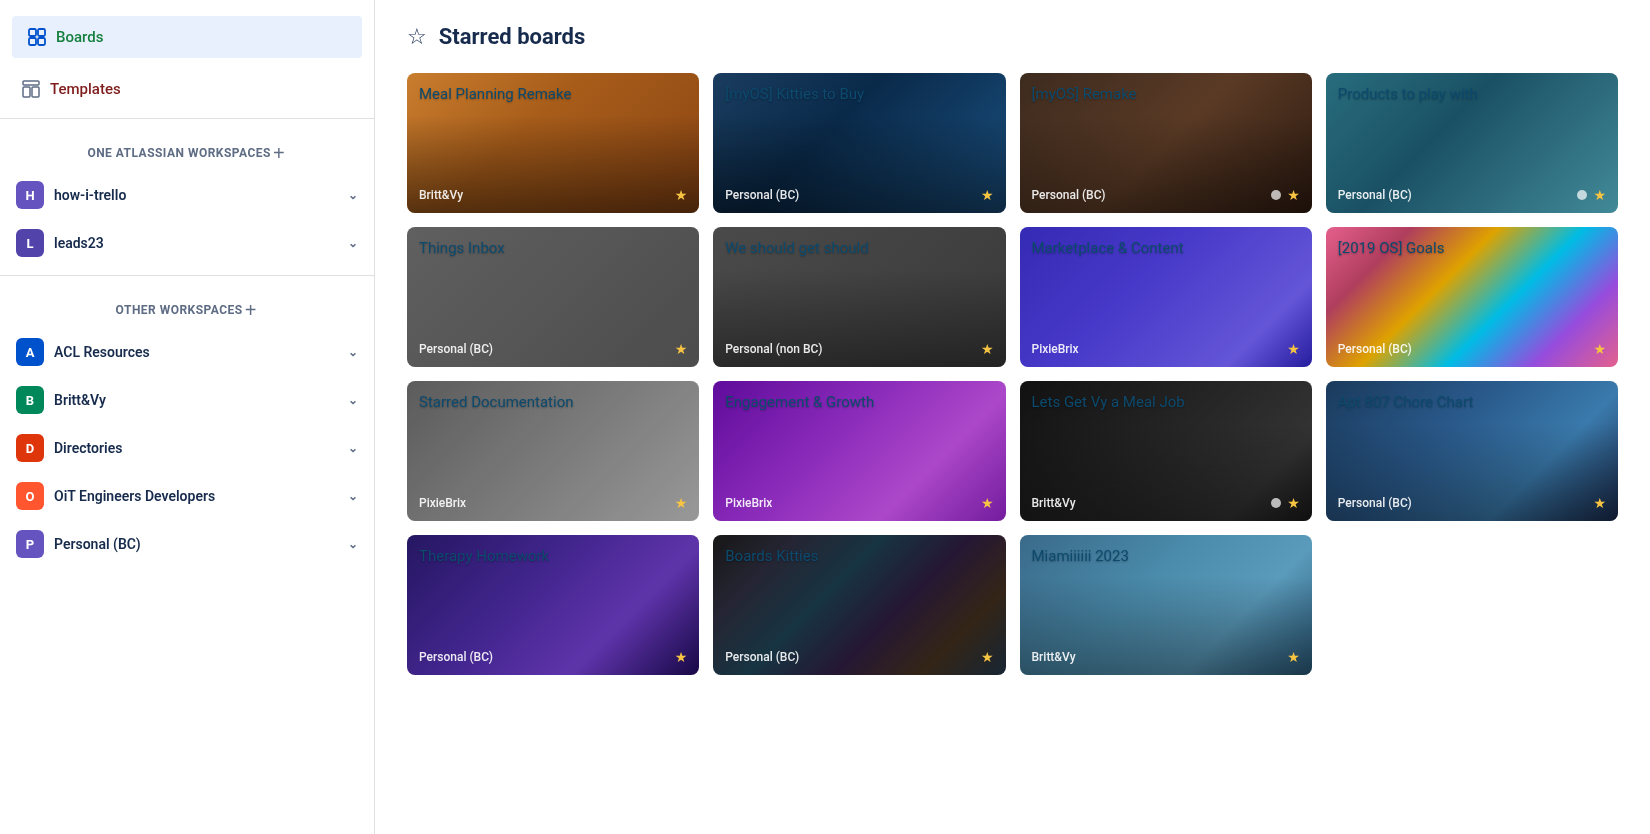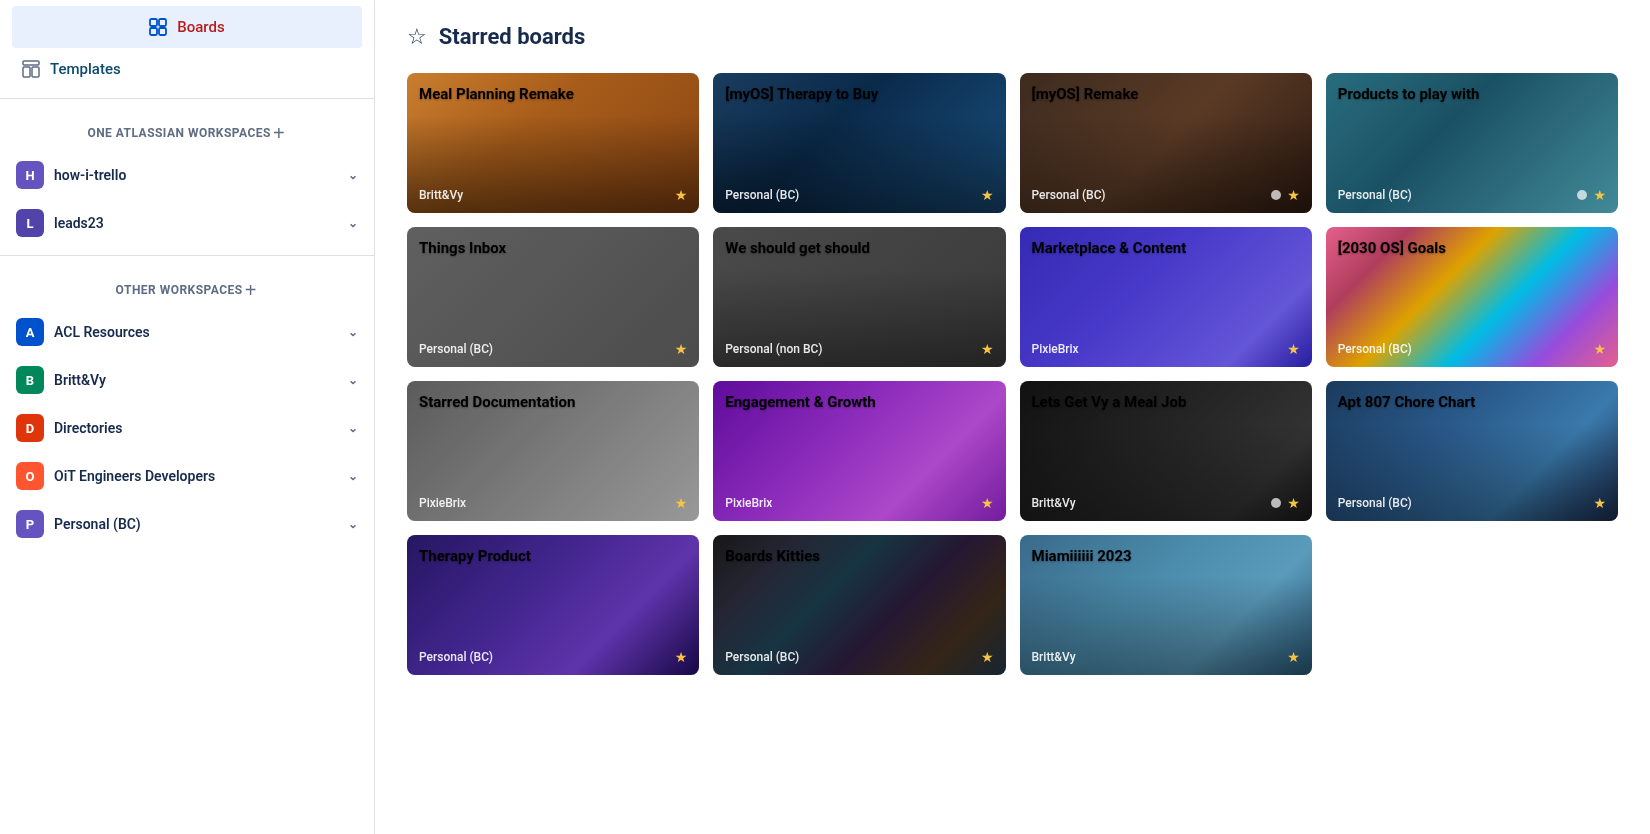--- a/index.html
+++ b/index.html
@@ -17,29 +17,28 @@
       padding-bottom: 20px;
     }
 
     .nav-item {
       display: flex;
       align-items: center;
       padding: 12px 16px;
       cursor: pointer;
       font-size: 15px;
       font-weight: 500;
-      color: #0c4a6e;
+      color: #7f1d1d;
       gap: 10px;
     }
     .nav-item.active {
       background: #e8f0fe;
-      color: #b91c1c;
+      color: #15803d;
       border-radius: 4px;
-      margin: 0 6px;
-      justify-content: center;
+      margin: 10px 6px;
     }
 
     .nav-icon {
       width: 18px;
       height: 18px;
       flex-shrink: 0;
       display: flex;
       align-items: center;
       justify-content: center;
     }
@@ -160,22 +159,22 @@
       z-index: 1;
       display: flex;
       flex-direction: column;
       justify-content: space-between;
       height: 100%;
       padding: 12px 12px 10px 12px;
     }
 
     .board-title {
       font-size: 15px;
-      font-weight: 700;
-      color: #000000;
+      font-weight: 400;
+      color: #0c4a6e;
       line-height: 1.3;
       text-shadow: 0 1px 2px rgba(0,0,0,0.3);
     }
 
     .board-footer {
       display: flex;
       align-items: center;
       justify-content: space-between;
     }
 
@@ -302,21 +301,21 @@
             <div class="board-footer-extras">
               <span class="board-star">★</span>
             </div>
           </div>
         </div>
       </div>
       <div class="board-card">
         <div class="board-card-bg" style="background: linear-gradient(135deg, rgb(26, 60, 94) 0%, rgb(10, 42, 74) 40%, rgb(26, 80, 128) 100%);"></div>
         <div class="board-card-overlay" style="background: linear-gradient(rgba(0, 0, 0, 0) 30%, rgba(0, 0, 0, 0.5) 100%);"></div>
         <div class="board-card-content">
-          <div class="board-title">[myOS] Therapy to Buy</div>
+          <div class="board-title">[myOS] Kitties to Buy</div>
           <div class="board-footer">
             <span class="board-workspace">Personal (BC)</span>
             <div class="board-footer-extras">
               <span class="board-star">★</span>
             </div>
           </div>
         </div>
       </div>
       <div class="board-card">
         <div class="board-card-bg" style="background: linear-gradient(135deg, rgb(61, 43, 31) 0%, rgb(90, 58, 37) 50%, rgb(45, 26, 16) 100%);"></div>
@@ -382,21 +381,21 @@
             <div class="board-footer-extras">
               <span class="board-star">★</span>
             </div>
           </div>
         </div>
       </div>
       <div class="board-card">
         <div class="board-card-bg" style="background: linear-gradient(135deg, rgb(255, 107, 157) 0%, rgb(196, 69, 105) 20%, rgb(248, 181, 0) 40%, rgb(0, 210, 255) 60%, rgb(168, 85, 247) 80%, rgb(255, 107, 157) 100%);"></div>
         <div class="board-card-overlay" style="background: rgba(0, 0, 0, 0.1);"></div>
         <div class="board-card-content">
-          <div class="board-title">[2030 OS] Goals</div>
+          <div class="board-title">[2019 OS] Goals</div>
           <div class="board-footer">
             <span class="board-workspace">Personal (BC)</span>
             <div class="board-footer-extras">
               <span class="board-star">★</span>
             </div>
           </div>
         </div>
       </div>
       <div class="board-card">
         <div class="board-card-bg" style="background: linear-gradient(135deg, rgb(102, 102, 102) 0%, rgb(136, 136, 136) 50%, rgb(170, 170, 170) 100%);"></div>
@@ -448,21 +447,21 @@
             <div class="board-footer-extras">
               <span class="board-star">★</span>
             </div>
           </div>
         </div>
       </div>
       <div class="board-card">
         <div class="board-card-bg" style="background: linear-gradient(135deg, rgb(42, 26, 110) 0%, rgb(74, 42, 158) 40%, rgb(106, 58, 190) 70%, rgb(26, 10, 78) 100%);"></div>
         <div class="board-card-overlay" style="background: rgba(0, 0, 0, 0.1);"></div>
         <div class="board-card-content">
-          <div class="board-title">Therapy Product</div>
+          <div class="board-title">Therapy Homework</div>
           <div class="board-footer">
             <span class="board-workspace">Personal (BC)</span>
             <div class="board-footer-extras">
               <span class="board-star">★</span>
             </div>
           </div>
         </div>
       </div>
       <div class="board-card">
         <div class="board-card-bg" style="background: linear-gradient(135deg, rgb(26, 26, 26) 0%, rgb(42, 42, 58) 20%, rgb(26, 58, 74) 40%, rgb(42, 26, 58) 60%, rgb(58, 42, 26) 80%, rgb(26, 42, 58) 100%);"></div>

